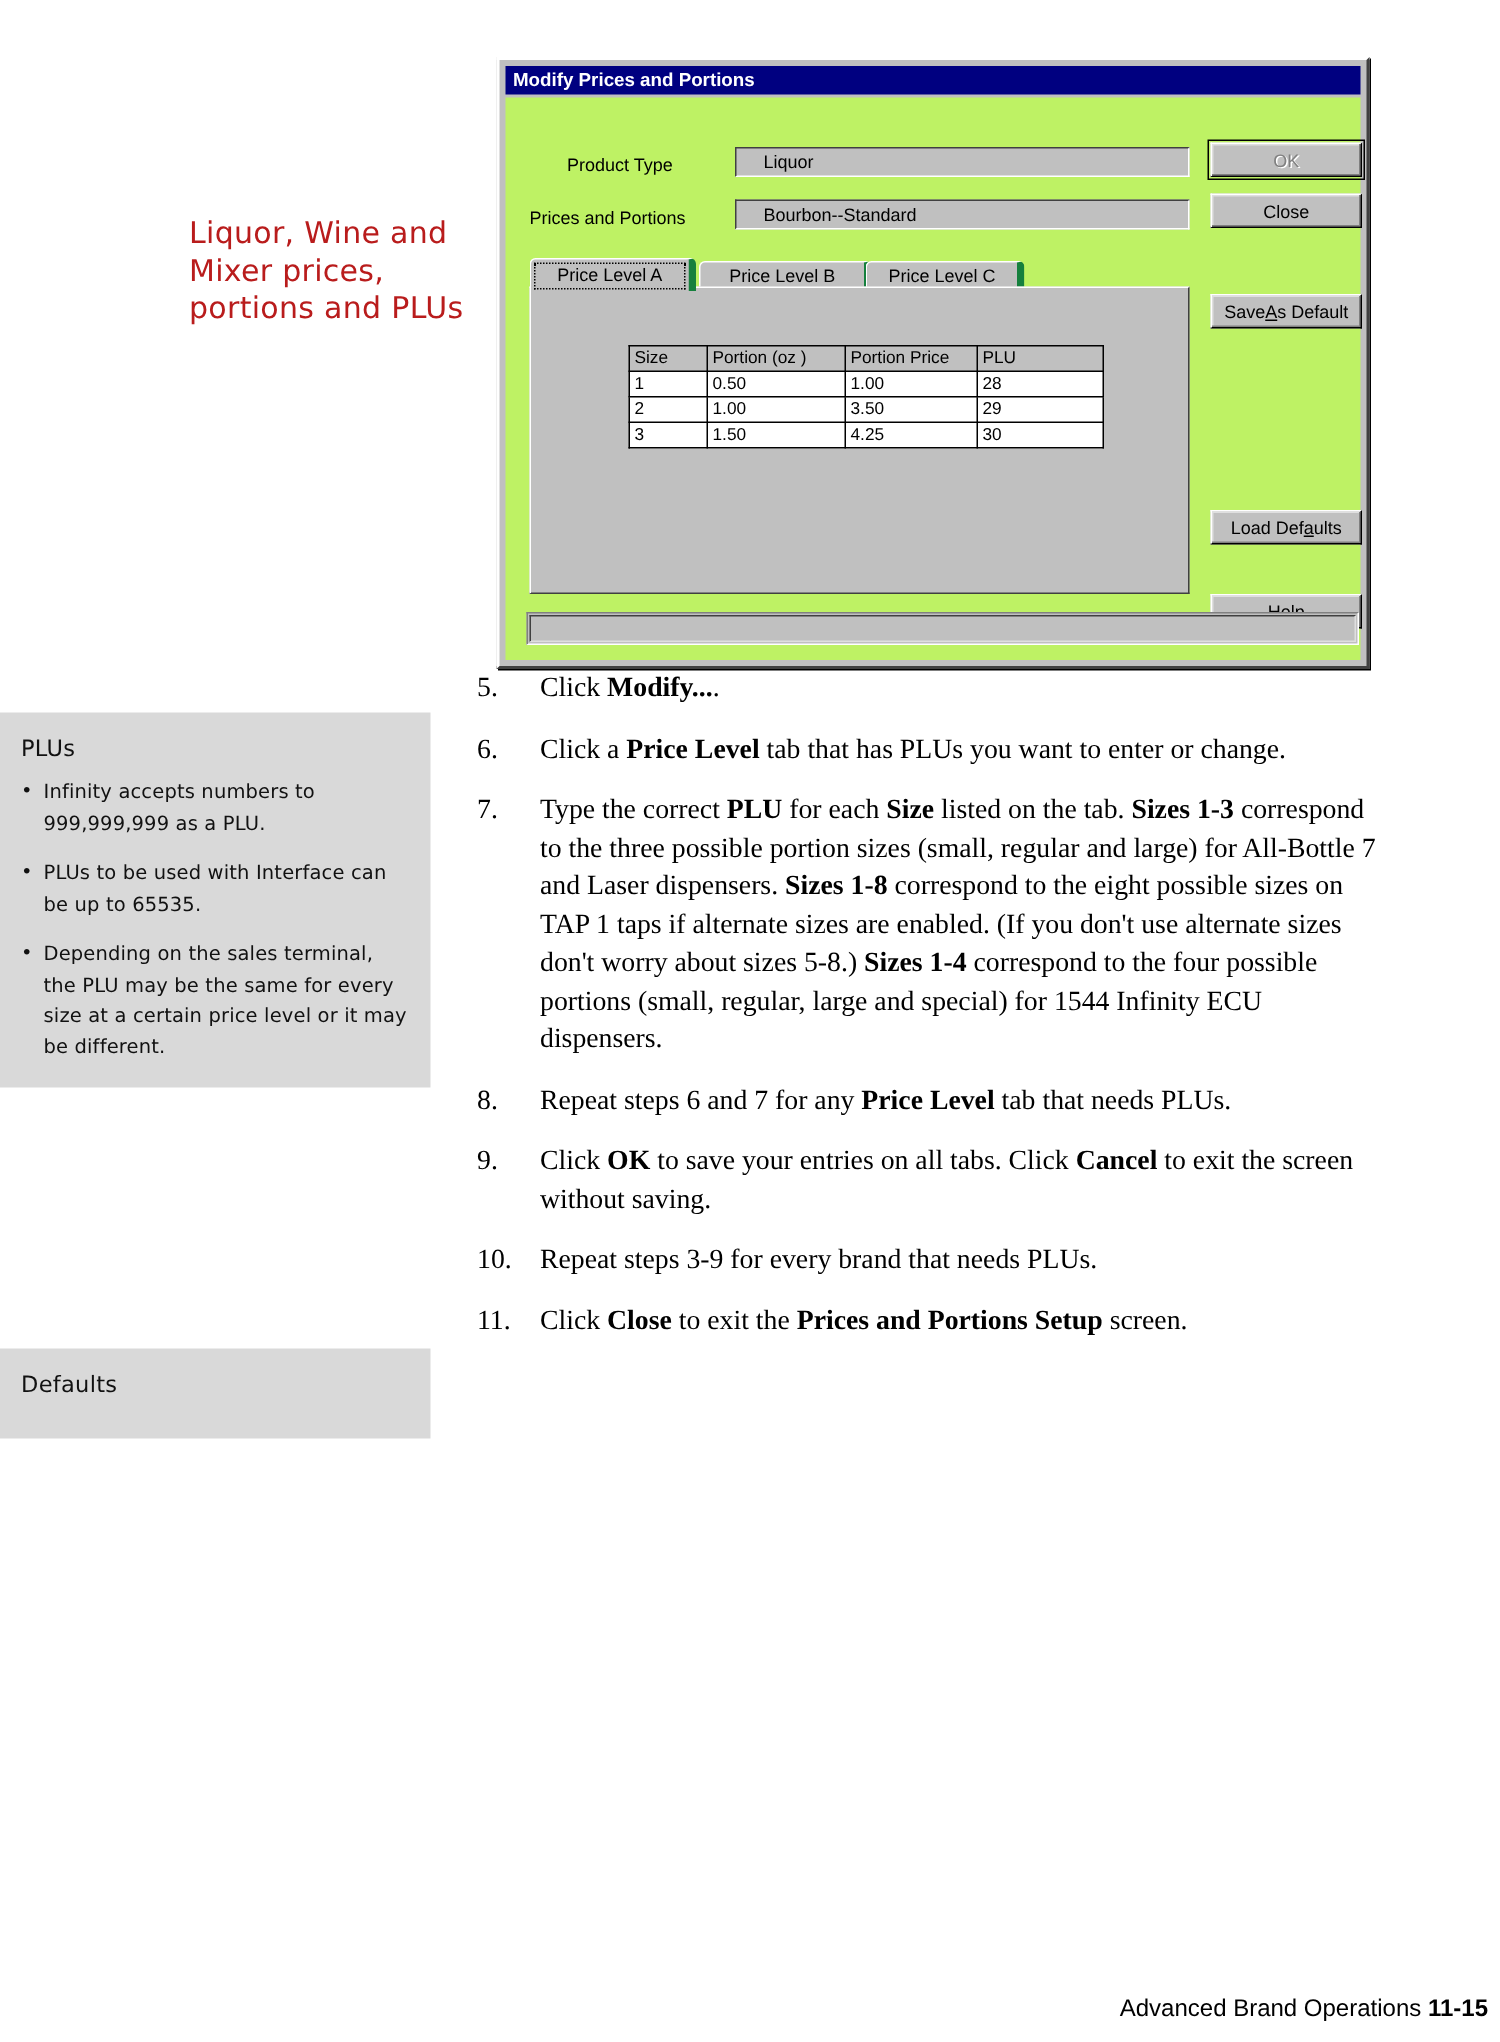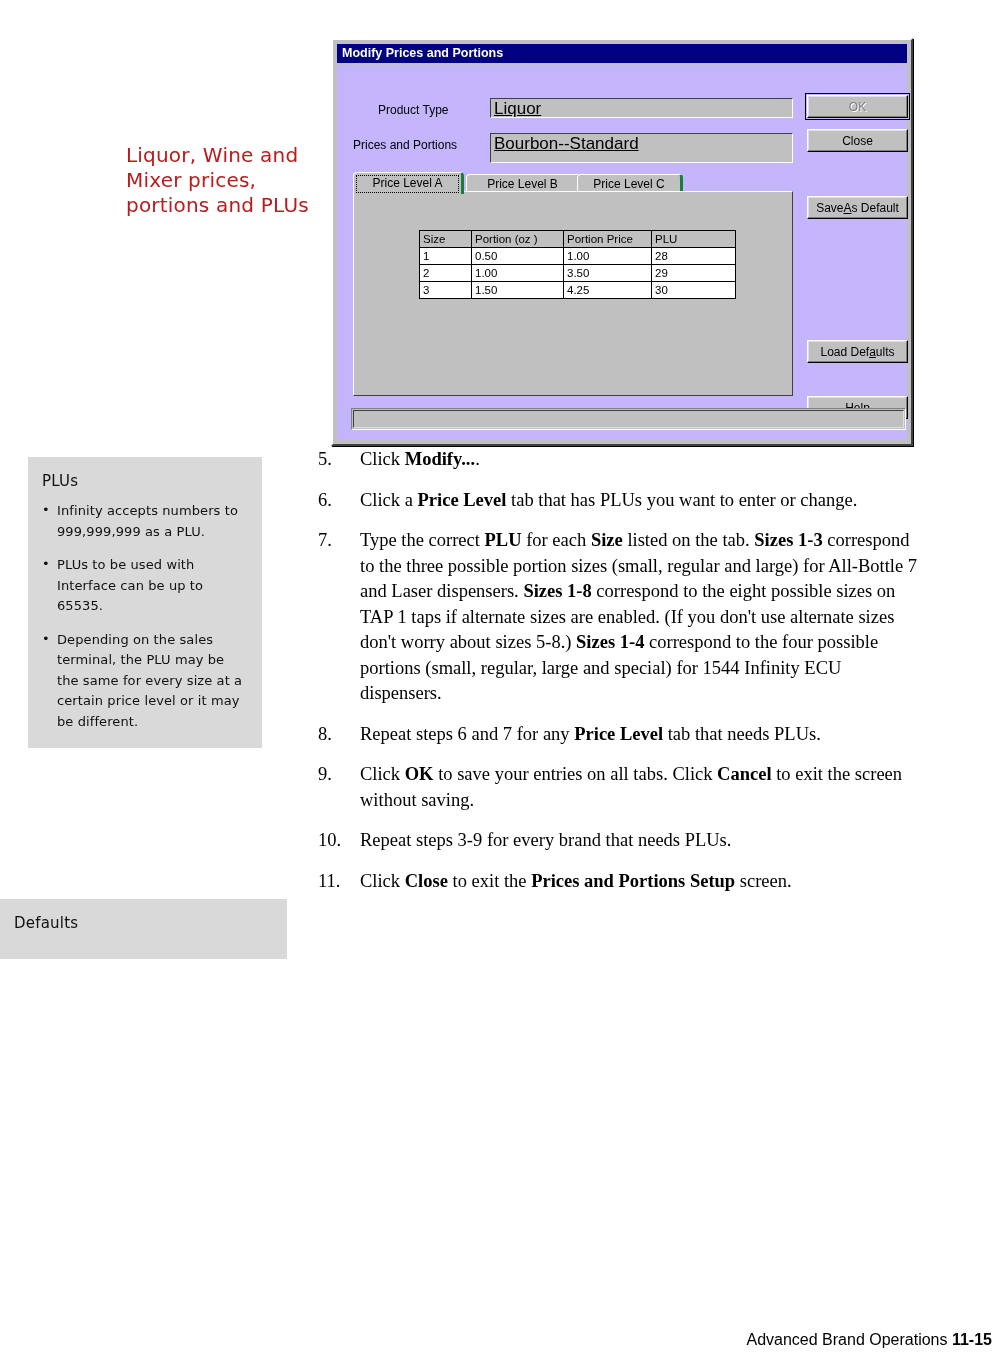--- a/index.html
+++ b/index.html
@@ -45,51 +45,50 @@
     line-height: 19px;
     padding-left: 5px;
     box-sizing: border-box;
     overflow: hidden;
     white-space: nowrap;
   }
 
   .client {
     position: absolute;
     left: 2px; top: 23px; right: 2px; bottom: 2px;
-    background: #c4b5fd;
+    background: #bef264;
   }
 
   
   .field-label {
     position: absolute;
     font-size: 12px;
     color: #000;
     white-space: nowrap;
   }
   .lbl-product  { left: 41px;  top: 38px; }
   .lbl-prices   { left: 16px;  top: 73px; }
 
   .ro-field {
     position: absolute;
     background: #c0c0c0;
     border-top: 1px solid #404040;
     border-left: 1px solid #404040;
     border-right: 1px solid #ffffff;
     border-bottom: 1px solid #ffffff;
     box-sizing: border-box;
-    font-size: 17px;
-    color: #000;
-    padding: 1px 0 0 3px;
+    font-size: 12px;
+    color: #000;
+    padding: 1px 0 0 18px;
     line-height: 17px;
     overflow: hidden;
     white-space: nowrap;
-    text-decoration: underline;
   }
   .fld-product { left: 153px; top: 33px; width: 303px; height: 20px; }
-  .fld-prices  { left: 153px; top: 68px; width: 303px; height: 30px; }
+  .fld-prices  { left: 153px; top: 68px; width: 303px; height: 20px; }
 
   
   .win-btn {
     position: absolute;
     background: #c0c0c0;
     border-top: 1px solid #ffffff;
     border-left: 1px solid #ffffff;
     border-right: 1px solid #000000;
     border-bottom: 1px solid #000000;
     box-shadow: inset -1px -1px 0 0 #808080, inset 1px 1px 0 0 #dfdfdf;
@@ -122,21 +121,21 @@
     left: 16px; top: 107px;
     width: 440px; height: 20px;
   }
   .tab {
     position: absolute;
     top: 2px;
     height: 19px;
     background: #c0c0c0;
     border-top: 1px solid #ffffff;
     border-left: 1px solid #ffffff;
-    border-right: 3px solid #15803d;
+    border-right: 5px solid #15803d;
     box-sizing: border-box;
     font-size: 12px;
     color: #000;
     text-align: center;
     line-height: 18px;
     border-radius: 4px 4px 0 0;
     white-space: nowrap;
   }
   .tab.active {
     top: 0px;
@@ -231,21 +230,21 @@
   
   .note-box {
     position: absolute;
     left: 0px;
     background: #d9d9d9;
     box-sizing: border-box;
     padding: 14px 14px 16px 14px;
     font-family: "DejaVu Sans", sans-serif;
     color: #111;
   }
-  .note-plus     { top: 457px;  width: 234px; margin-left: 28px; }
+  .note-plus     { top: 475px;  width: 287px; }
   .note-defaults { top: 899px;  width: 287px; }
 
   .note-title {
     font-size: 15px;
     line-height: 20px;
     margin: 0 0 10px 0;
     letter-spacing: 0.2px;
   }
   .note-list { margin: 0; padding: 0; list-style: none; }
   .note-list li {

